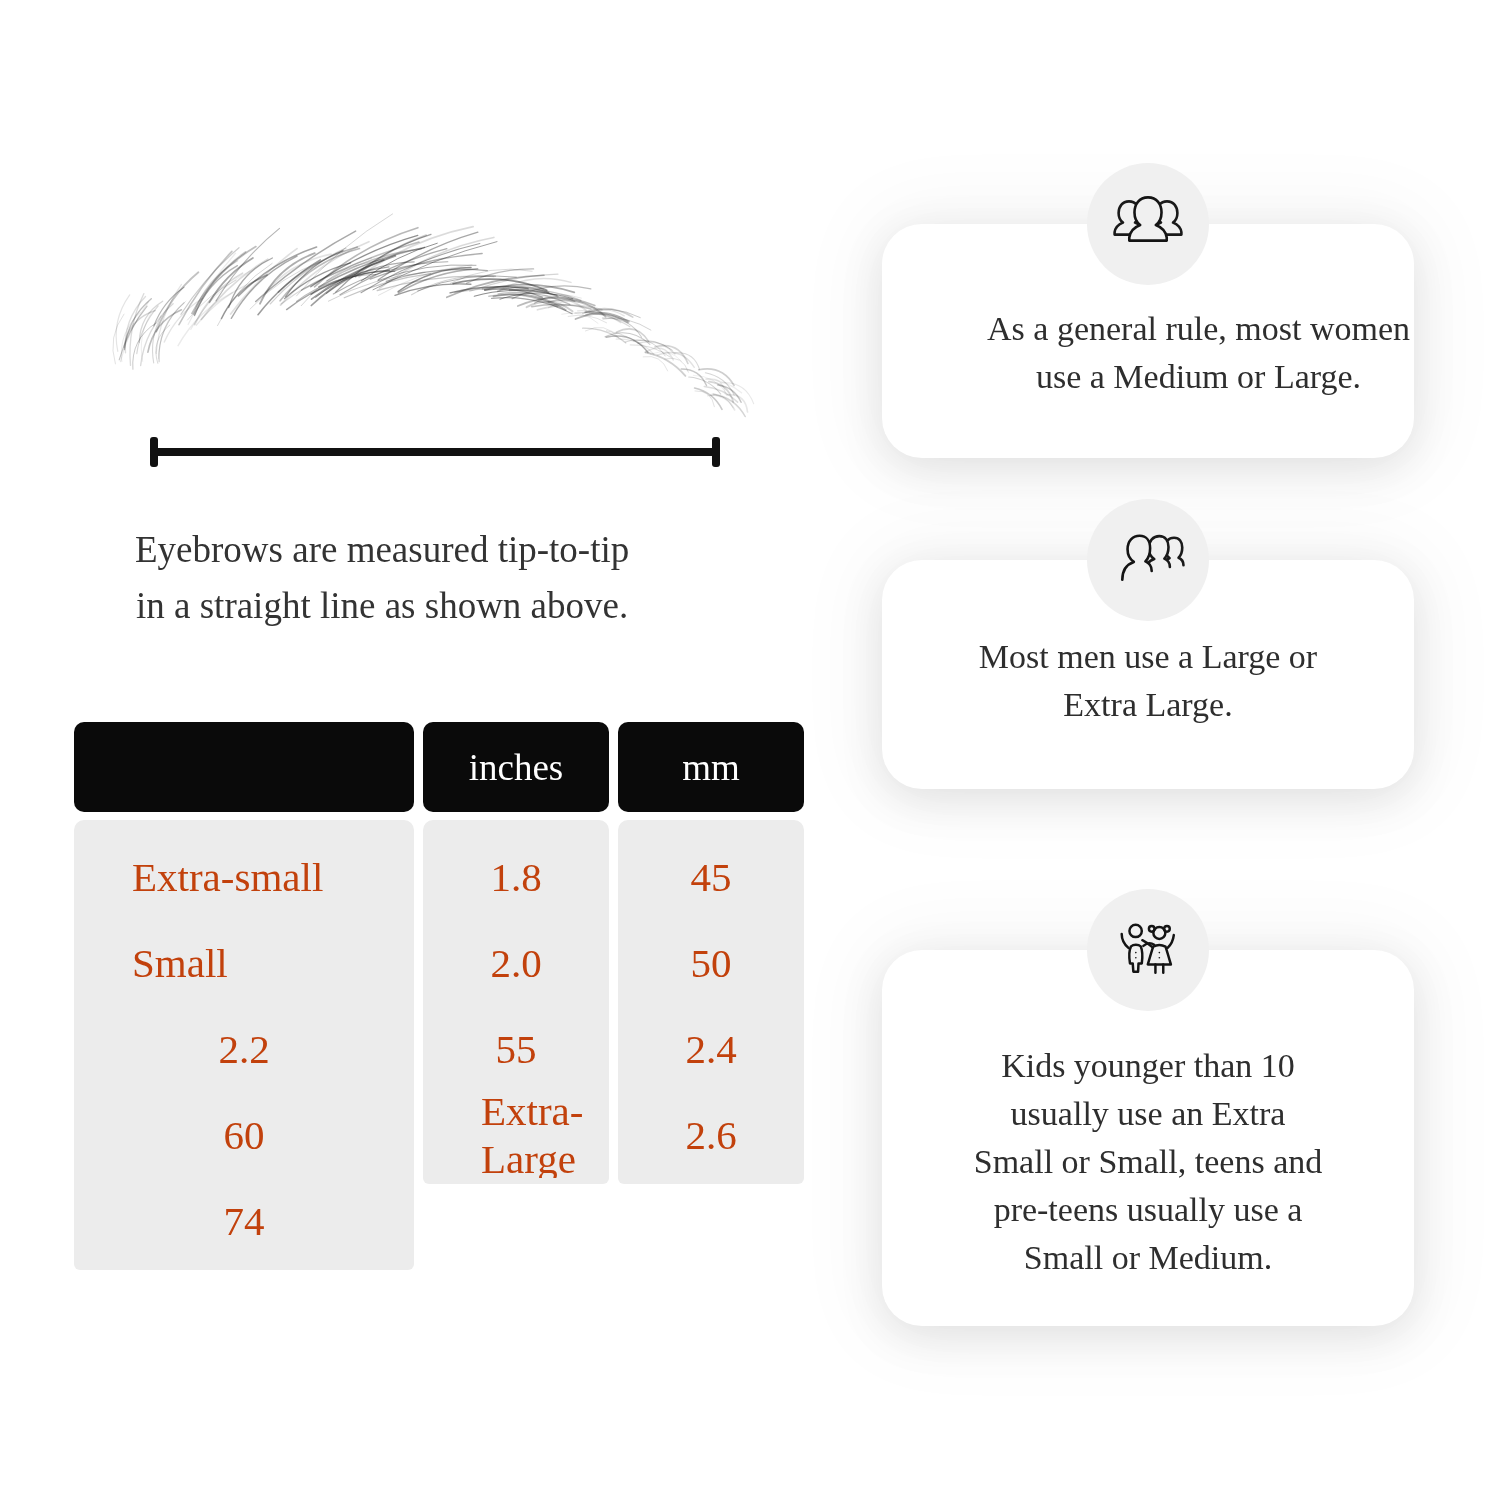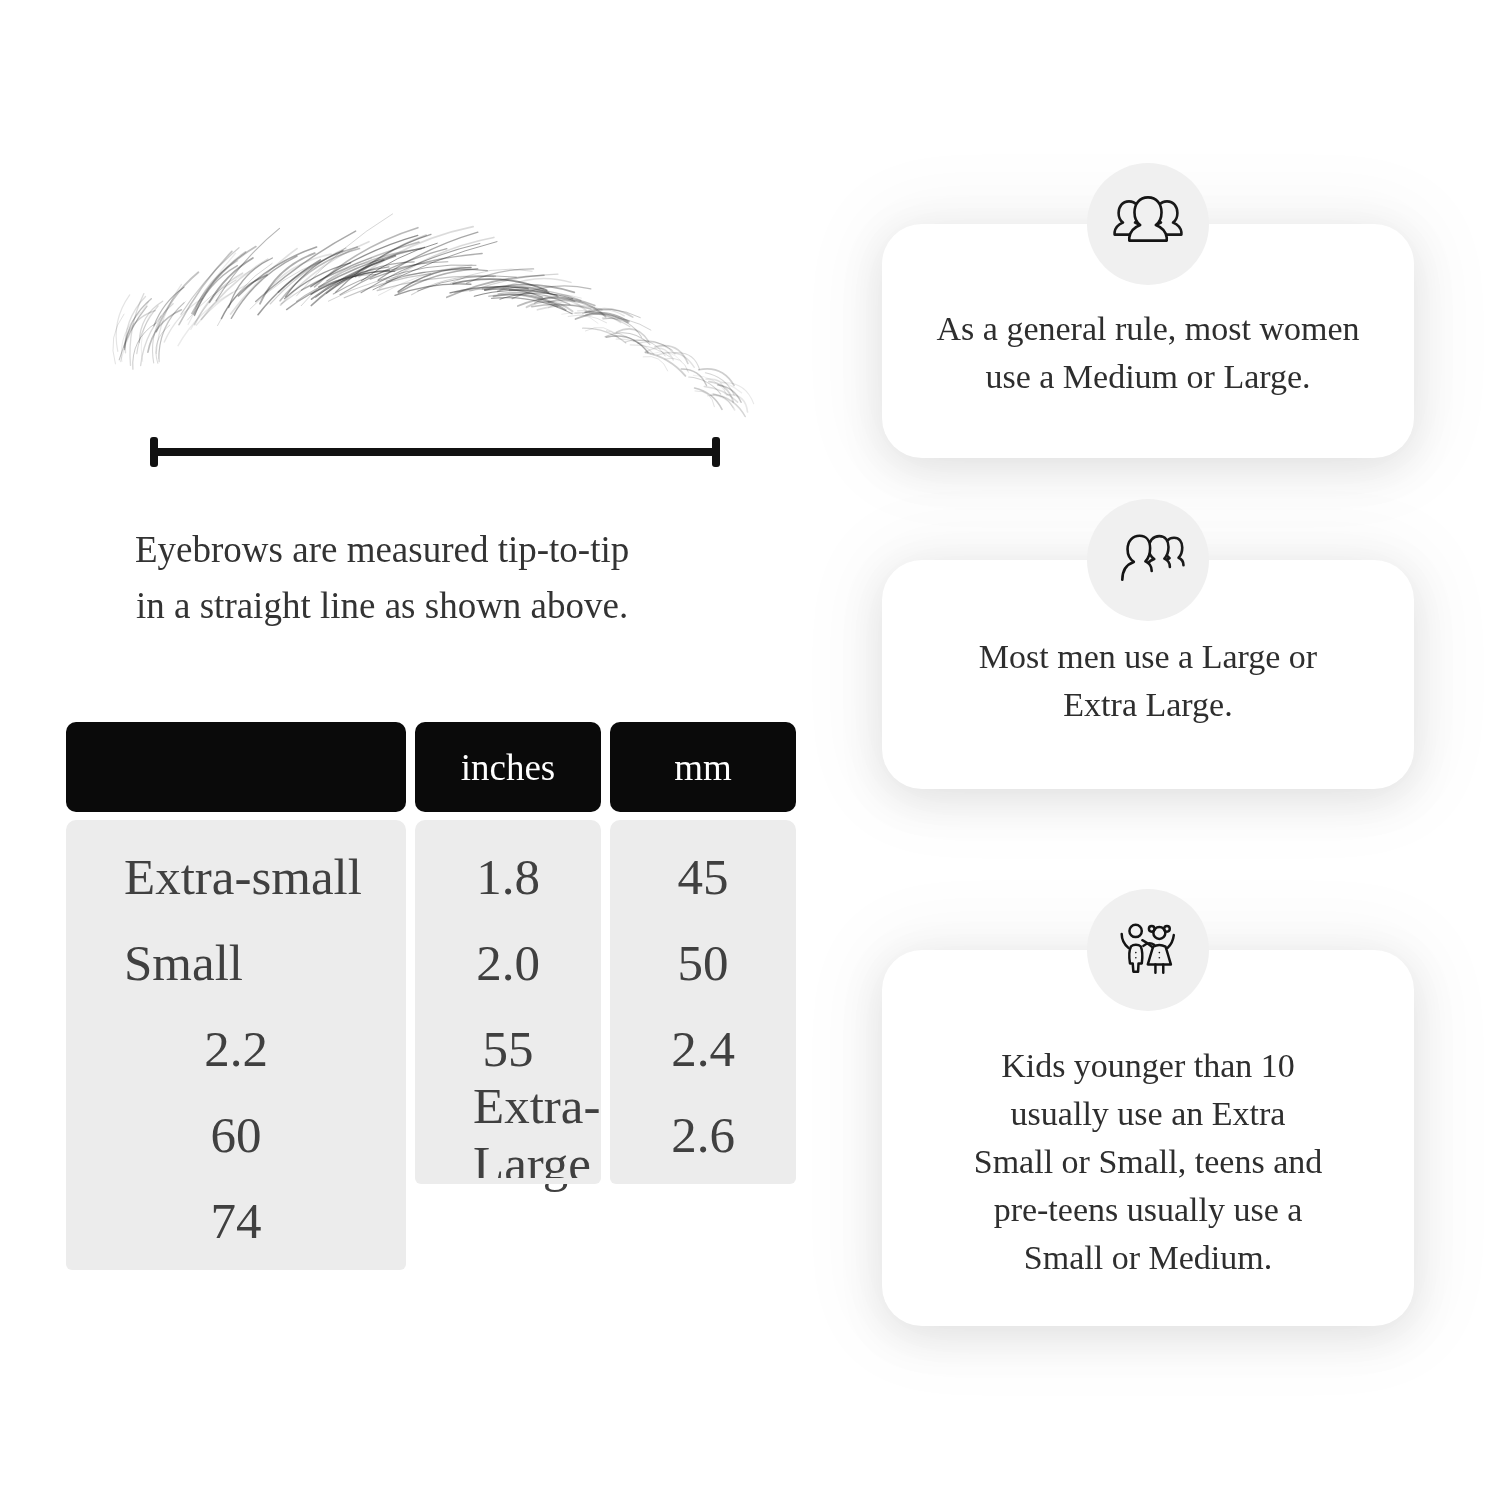--- a/index.html
+++ b/index.html
@@ -24,52 +24,52 @@
 
   .caption {
     position: absolute; left: 135px; top: 522px;
     font-size: 37px; line-height: 56px; color: #333333;
     white-space: pre-line;
     text-align: center;
   }
 
   
   .size-table {
-    position: absolute; left: 66px; top: 722px;
+    position: absolute; left: 74px; top: 722px;
     display: grid;
     grid-template-columns: 340px 186px 186px;
     column-gap: 9px;
   }
   .th {
     height: 90px; margin-bottom: 8px;
     background: var(--header-bg, #0a0a0a);
     color: var(--header-text, #ffffff);
     border-radius: 10px;
     display: flex; align-items: center; justify-content: center;
     font-size: 37px;
   }
   .td {
     height: 86px;
     background: var(--body-bg, #ececec);
     display: flex; align-items: center; justify-content: center;
-    font-size: 51px; color: #404040;
+    font-size: 41px; color: #c2410c;
   }
   .td.col0 { justify-content: flex-start; padding-left: 58px; }
   .td.pad-top    { height: 14px; border-radius: 10px 10px 0 0; }
   .td.pad-bottom { height: 6px;  border-radius: 0 0 10px 10px; }
 
   
   .card {
     position: absolute; left: 882px; width: 532px;
     background: var(--card-bg, #ffffff);
     border-radius: 40px;
     box-shadow: 0 10px 45px rgba(0,0,0,0.10), 0 0 80px 22px rgba(0,0,0,0.035);
     display: flex; align-items: center; justify-content: center;
   }
-  .card-women { top: 224px; height: 234px; padding: 60px 20px 36px; }
+  .card-women { top: 224px; height: 234px; padding: 60px 4px 36px; justify-content: flex-end; }
   .card-men   { top: 560px; height: 229px; padding: 60px 20px 48px; }
   .card-kids  { top: 950px; height: 376px; padding: 78px 20px 30px; }
   .badge {
     position: absolute; left: 50%; top: -61px; transform: translateX(-50%);
     width: 122px; height: 122px; border-radius: 50%;
     background: var(--badge-bg, #f0f0f0);
     display: flex; align-items: center; justify-content: center;
   }
   .card-text {
     font-size: 34px; line-height: 48px; text-align: center;

